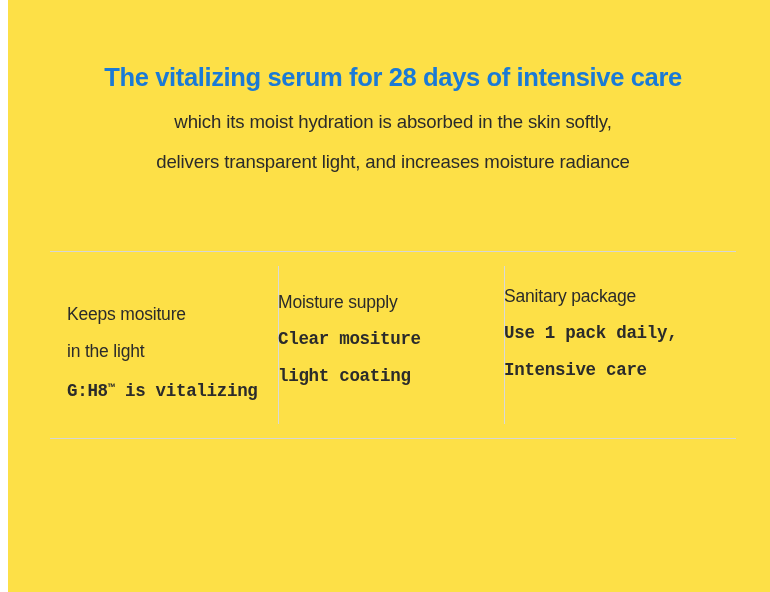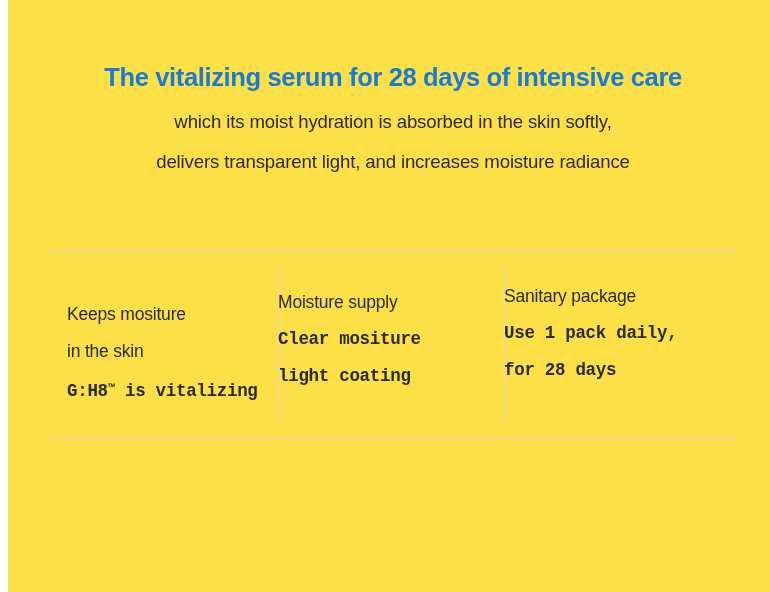--- a/index.html
+++ b/index.html
@@ -136,33 +136,33 @@
 
   <div class="rule rule-top"></div>
 
   <div class="vrule vrule-1"></div>
   <div class="vrule vrule-2"></div>
 
   <div class="features">
 
     <div class="col col-1">
       <span class="line normal">Keeps mositure</span>
-      <span class="line normal">in the skin</span>
+      <span class="line normal">in the light</span>
       <span class="line bold"><span>G:H8</span><span class="tm">™</span><span> is vitalizing</span></span>
     </div>
 
     <div class="col col-2">
       <span class="line normal">Moisture supply</span>
       <span class="line bold">Clear mositure</span>
       <span class="line bold">light coating</span>
     </div>
 
     <div class="col col-3">
       <span class="line normal">Sanitary package</span>
       <span class="line bold">Use 1 pack daily,</span>
-      <span class="line bold">for 28 days</span>
+      <span class="line bold">Intensive care</span>
     </div>
 
   </div>
 
   <div class="rule rule-bottom"></div>
 
 </div>
 
 </body></html>

